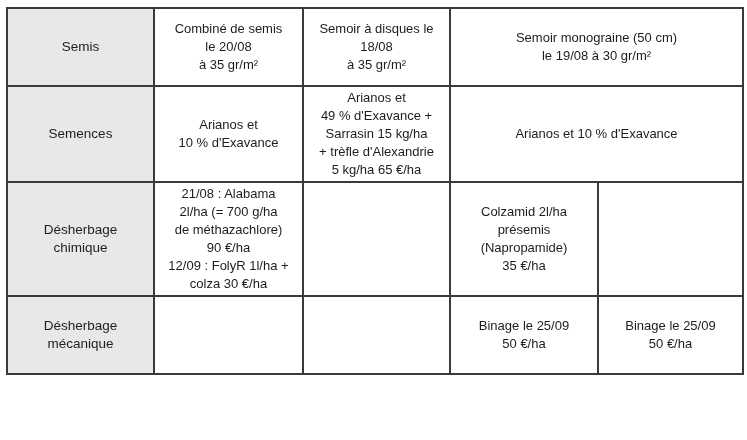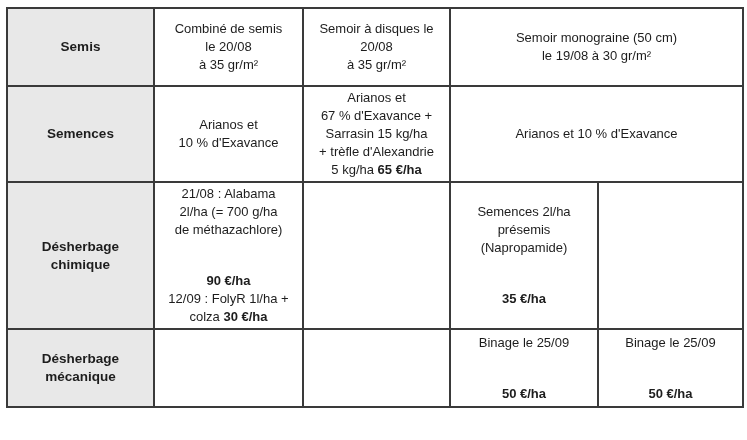--- a/index.html
+++ b/index.html
@@ -33,29 +33,29 @@
     color:var(--text);
     overflow:visible;
   }
   th{
     background:var(--header-bg);
     font-weight:700;
     font-size:13.5px;
   }
   td.label{
     background:var(--header-bg);
-    font-weight:700;
+    font-weight:400;
     font-size:13.5px;
   }
   td.ghost{
     border:none;
     background:transparent;
   }
   .ln{display:block;white-space:nowrap;}
-  .price{font-weight:700;margin-top:33px;}
+  .price{font-weight:400;}
   tr.r-head{height:73px;}
   tr.r-semis{height:78px;}
   tr.r-semences{height:93px;}
   tr.r-chim{height:107px;}
   tr.r-meca{height:78px;}
 </style>
 </head>
 <body>
 
 <div class="page">
@@ -73,40 +73,40 @@
         <td class="label">
           <span class="ln">Semis</span>
         </td>
         <td>
           <span class="ln">Combiné de semis</span>
           <span class="ln">le 20/08</span>
           <span class="ln">à 35 gr/m²</span>
         </td>
         <td>
           <span class="ln">Semoir à disques le</span>
-          <span class="ln">20/08</span>
+          <span class="ln">18/08</span>
           <span class="ln">à 35 gr/m²</span>
         </td>
         <td colspan="2">
           <span class="ln">Semoir monograine (50 cm)</span>
           <span class="ln">le 19/08 à 30 gr/m²</span>
         </td>
       </tr>
 
       <tr class="r-semences">
         <td class="label">
           <span class="ln">Semences</span>
         </td>
         <td>
           <span class="ln">Arianos et</span>
           <span class="ln">10 % d'Exavance</span>
         </td>
         <td>
           <span class="ln">Arianos et</span>
-          <span class="ln">67 % d'Exavance +</span>
+          <span class="ln">49 % d'Exavance +</span>
           <span class="ln">Sarrasin 15 kg/ha</span>
           <span class="ln">+ trèfle d'Alexandrie</span>
           <span class="ln"><span>5 kg/ha </span><span class="price">65 €/ha</span></span>
         </td>
         <td colspan="2">
           <span class="ln">Arianos et 10 % d'Exavance</span>
         </td>
       </tr>
 
       <tr class="r-chim">
@@ -117,21 +117,21 @@
         <td>
           <span class="ln">21/08 : Alabama</span>
           <span class="ln">2l/ha (= 700 g/ha</span>
           <span class="ln">de méthazachlore)</span>
           <span class="ln price">90 €/ha</span>
           <span class="ln">12/09 : FolyR 1l/ha +</span>
           <span class="ln"><span>colza </span><span class="price">30 €/ha</span></span>
         </td>
         <td></td>
         <td>
-          <span class="ln">Semences 2l/ha</span>
+          <span class="ln">Colzamid 2l/ha</span>
           <span class="ln">présemis</span>
           <span class="ln">(Napropamide)</span>
           <span class="ln price">35 €/ha</span>
         </td>
         <td></td>
       </tr>
 
       <tr class="r-meca">
         <td class="label">
           <span class="ln">Désherbage</span>

